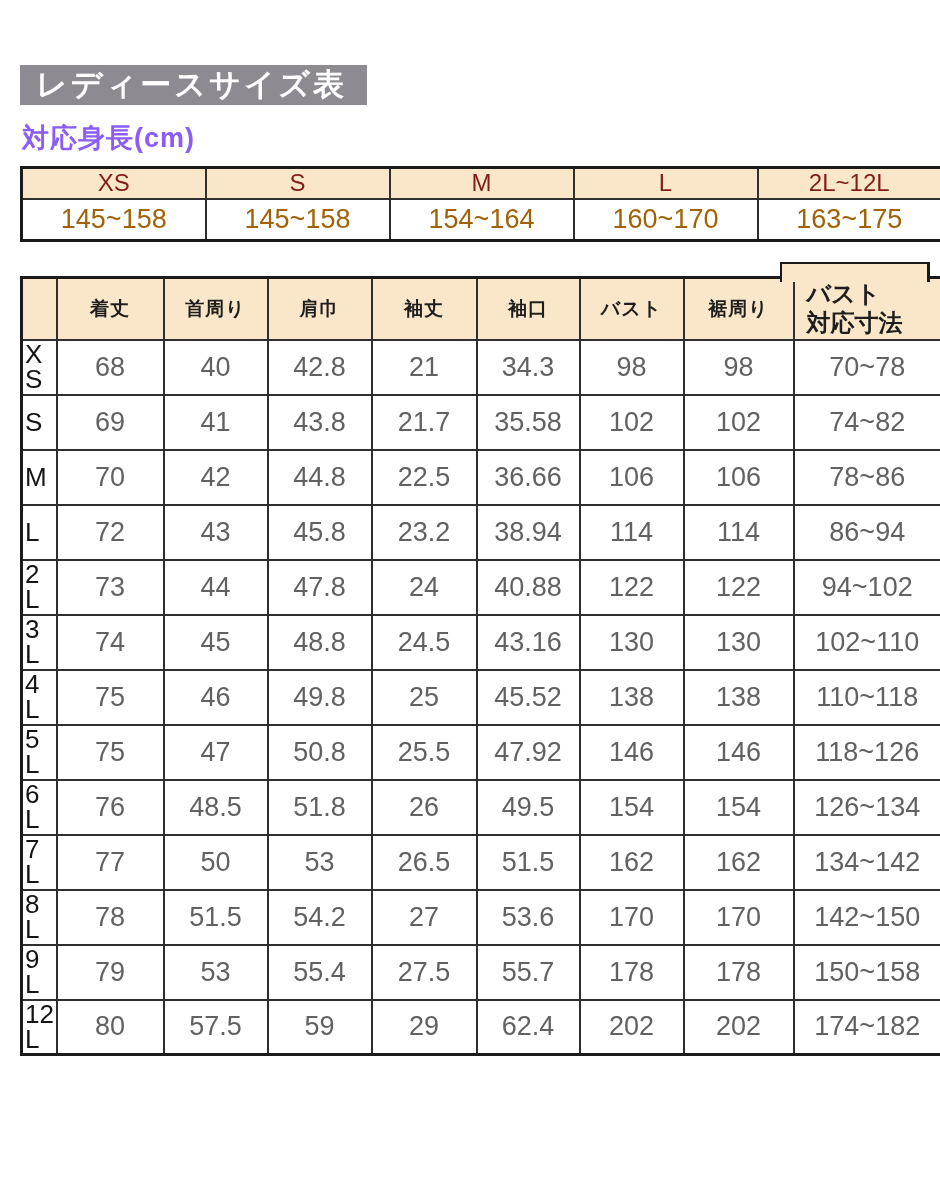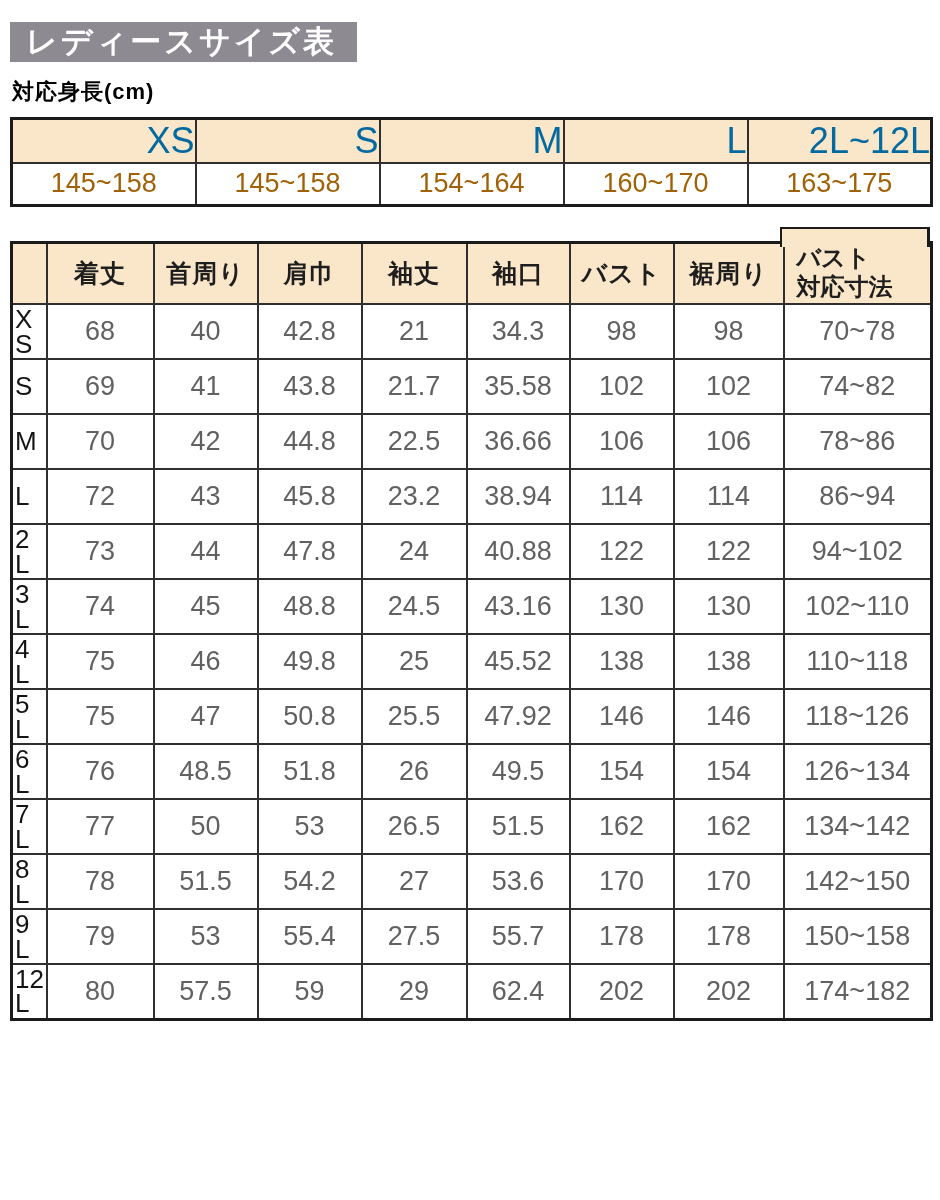--- a/index.html
+++ b/index.html
@@ -2,54 +2,54 @@
 <html><head>
 <meta charset="utf-8">
 <style>
   * { margin:0; padding:0; box-sizing:border-box; }
   html,body { background:#ffffff; }
   body {
     width:940px; height:1200px;
     font-family:"Liberation Sans","DejaVu Sans",sans-serif;
     position:relative; overflow:hidden;
   }
-  .page { position:relative; padding:22px 10px 0 10px; }
+  .page { position:relative; padding:22px 10px 0 20px;margin-top:43px; }
 
   
   .title-bar {
     display:block; width:347px; height:40px; line-height:40px;
     background:#8d8a92; color:#ffffff;
     font-size:31px; font-weight:bold; letter-spacing:3px;
     padding-left:16px; overflow:hidden; white-space:nowrap;
   }
 
   
   .subtitle {
     margin:15px 0 10px 2px;
-    font-size:22px; font-weight:bold; color:#000000; letter-spacing:1px;
+    font-size:27px; font-weight:bold; color:#8b5cf6; letter-spacing:1px;
   }
 
   
   table { border-collapse:collapse; width:920px; table-layout:fixed; }
   th, td { border:2px solid #2f2f2f; text-align:center; vertical-align:middle; padding:0; }
   table { border:3px solid #1b1b1b; }
   th { background:#fae6c8; font-weight:normal; }
 
   
   .height-table th {
-    height:31px; font-size:36px; color:#0369a1; font-weight:normal;text-align:right;
+    height:31px; font-size:24px; color:#7f1d1d; font-weight:normal;
   }
   .height-table td {
     height:42px; font-size:27px; color:#a16207; background:#ffffff;
   }
 
   
   .main-wrap { position:relative; margin-top:34px; }
   .main-table th {
-    height:62px; font-size:25px; font-weight:bold; color:#1e1e1e; letter-spacing:1px;
+    height:62px; font-size:19px; font-weight:bold; color:#1e1e1e; letter-spacing:1px;
   }
   .main-table th.last {
     text-align:left; padding-left:12px; font-size:24px;
     white-space:pre-line; line-height:1.2; letter-spacing:0;
   }
   .main-table td { background:#ffffff; height:55px; }
   .main-table td.val { font-size:27px; color:#616161; }
   .main-table td.size-cell {
     font-size:26px; color:#141414; text-align:left; padding-left:2px;
     white-space:pre-line; line-height:0.95;

